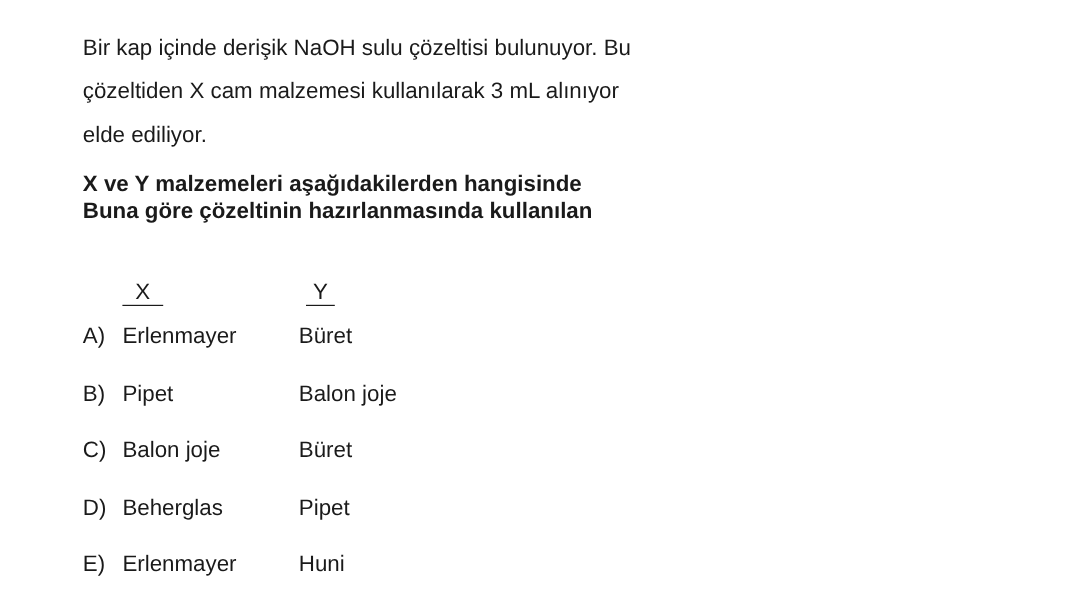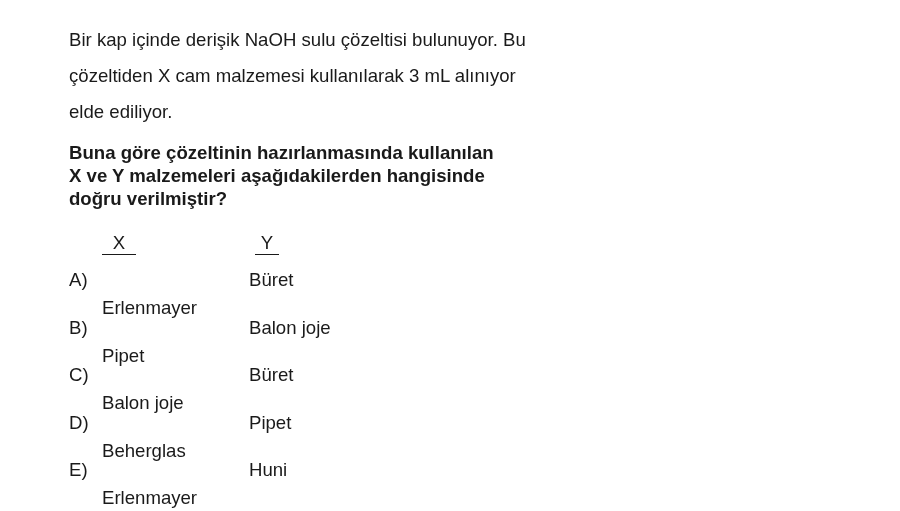--- a/index.html
+++ b/index.html
@@ -74,41 +74,39 @@
     }
     .option .letter {
       position: absolute;
       left: 0;
       top: 0;
     }
     .option .x-value {
       position: absolute;
       left: 33px;
       top: 0;
-      margin-top: 28px;
     }
     .option .y-value {
       position: absolute;
       left: 180px;
       top: 0;
     }
   </style>
 </head>
 <body>
 
 <div class="question-stem">
   <span class="line">Bir kap içinde derişik NaOH sulu çözeltisi bulunuyor. Bu</span>
   <span class="line">çözeltiden X cam malzemesi kullanılarak 3 mL alınıyor</span>
   <span class="line">elde ediliyor.</span>
 </div>
 
 <div class="question-prompt">
+  <span class="line">X ve Y malzemeleri aşağıdakilerden hangisinde</span>
   <span class="line">Buna göre çözeltinin hazırlanmasında kullanılan</span>
-  <span class="line">X ve Y malzemeleri aşağıdakilerden hangisinde</span>
-  <span class="line">doğru verilmiştir?</span>
 </div>
 
 <div class="col-header col-header-x">
   <span>X</span>
   <div class="underline"></div>
 </div>
 
 <div class="col-header col-header-y">
   <span>Y</span>
   <div class="underline"></div>

